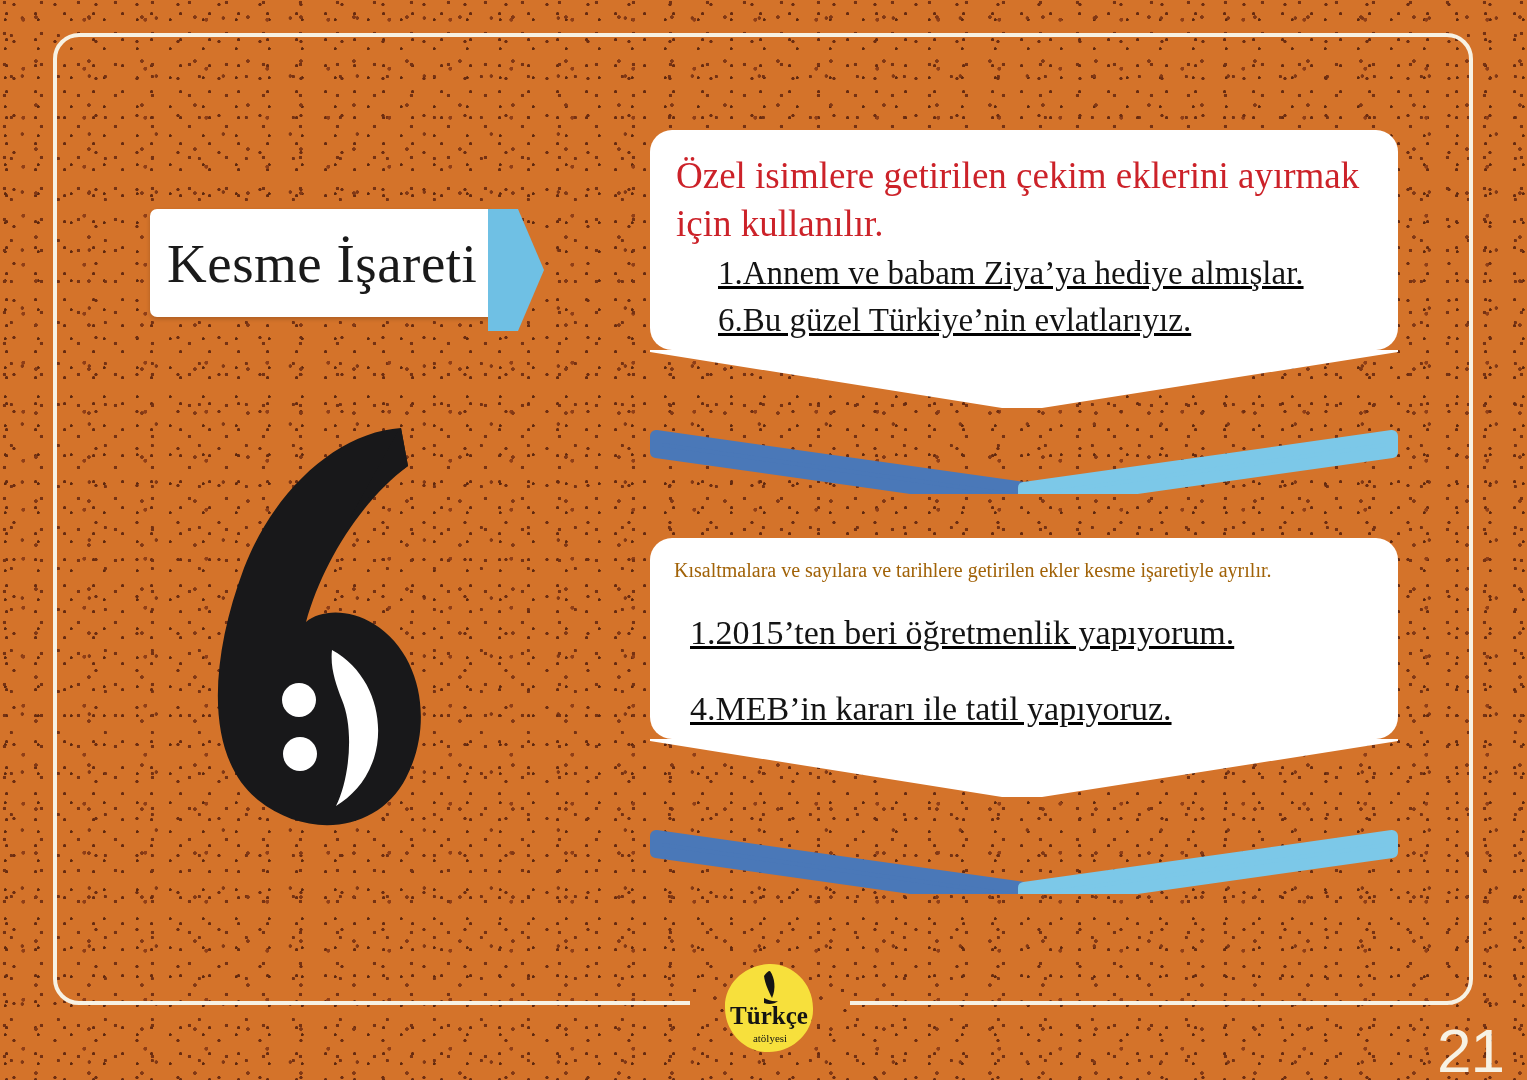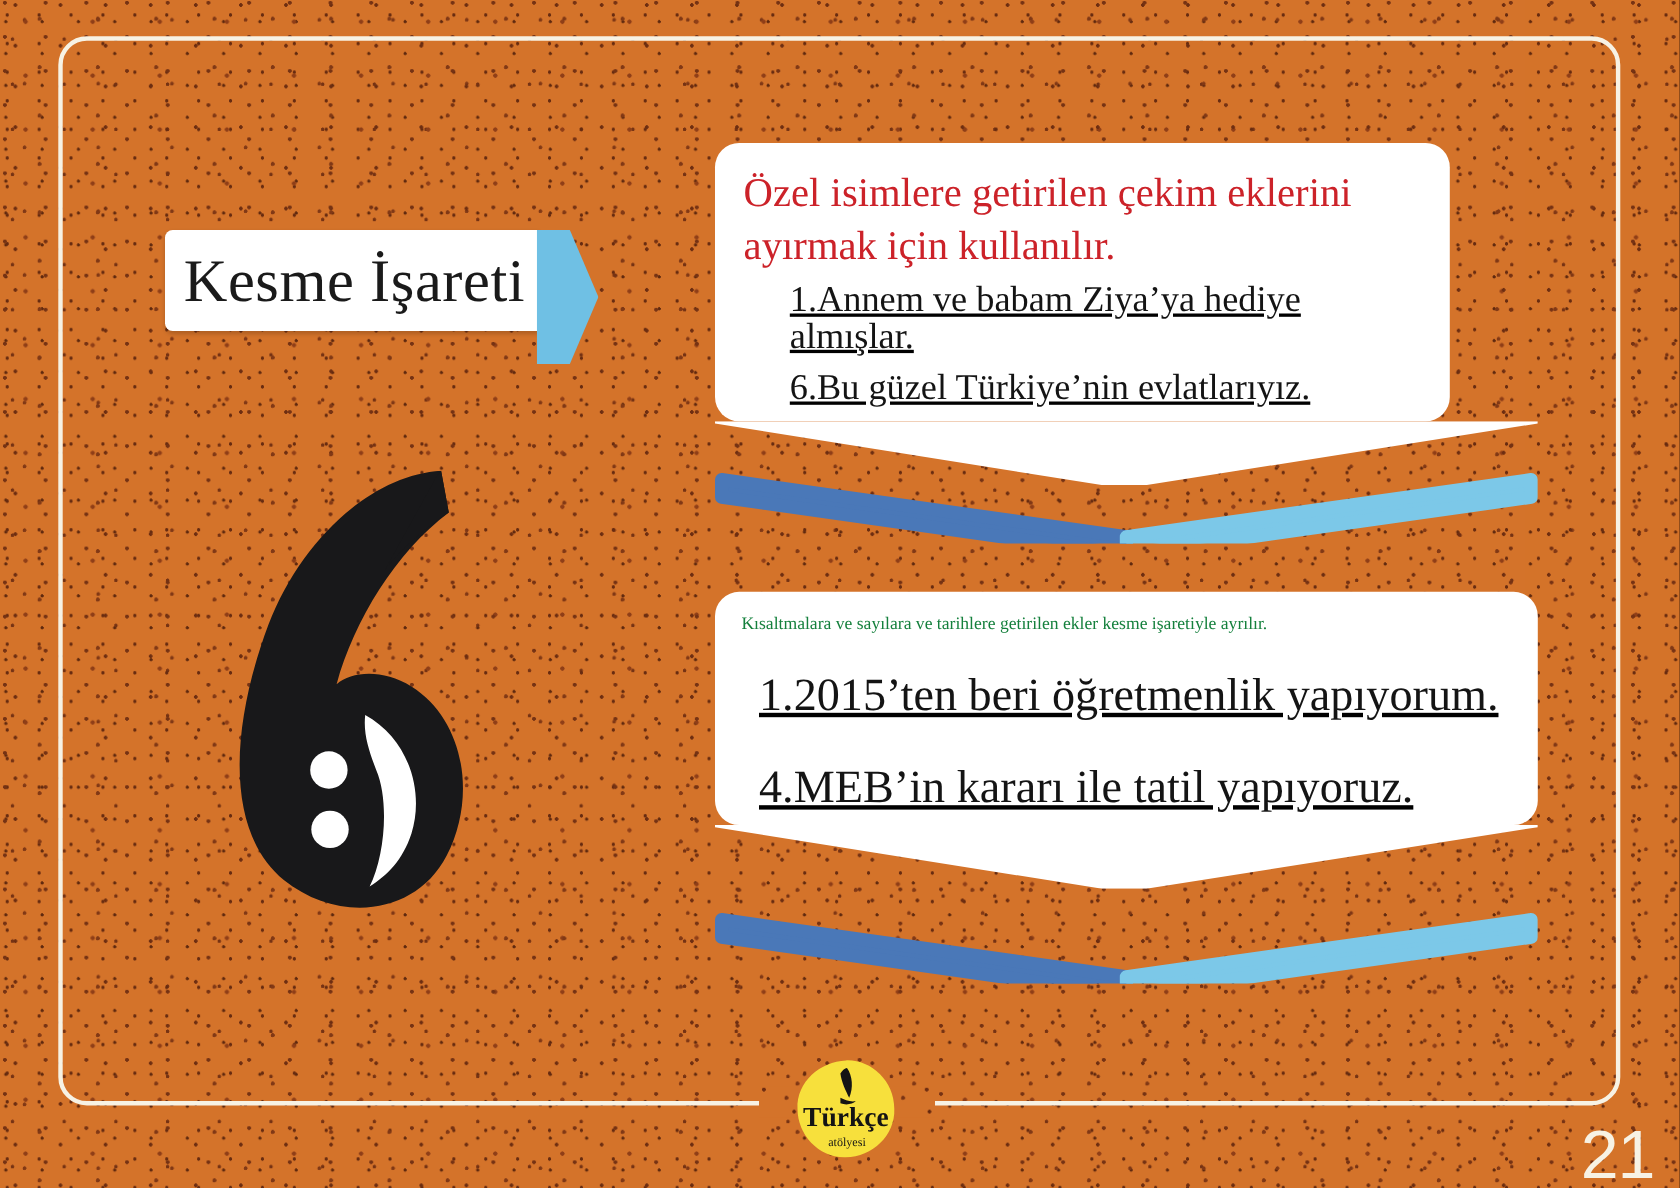--- a/index.html
+++ b/index.html
@@ -56,21 +56,21 @@
       radial-gradient(circle at 47% 23%, #7a3414 1.6px, transparent 2.1px),
       radial-gradient(circle at 78% 61%, #65280f 1.4px, transparent 1.9px),
       radial-gradient(circle at 30% 77%, #8a3a16 1.7px, transparent 2.2px);
     background-size:37px 31px, 53px 44px, 41px 37px, 61px 49px;
   }
 
   
   .title-label{
     position:absolute;
     left:150px; top:209px;
-    width:340px; height:92px;
+    width:340px; height:108px;
     background:#ffffff;
     border-radius:7px 0 0 7px;
     display:flex; align-items:center;
     box-shadow:0 2px 4px rgba(0,0,0,.18);
   }
   .title-label-text{
     font-size:55px;
     color:#1a1a1a;
     padding-left:17px;
     letter-spacing:.5px;
@@ -92,47 +92,47 @@
   
   .card{ position:absolute; }
   .card-body{
     position:relative;
     background:#ffffff;
     border-radius:22px;
   }
   .card-notch{ display:block; }
   .ribbon{ position:absolute; }
 
-  .card1{ left:650px; top:130px; width:668px; }
+  .card1{ left:650px; top:130px; width:748px; }
   .card1 .card-body{ padding:22px 26px 6px 26px; }
   .card2{ left:650px; top:538px; width:748px; }
   .card2 .card-body{ padding:20px 24px 4px 24px; }
 
   .heading-lg{
     color:#cc2229;
     font-size:37px;
     line-height:1.30;
     margin-bottom:2px;
   }
   .heading-sm{
-    color:#15803d;
-    font-size:16px;
+    color:#a16207;
+    font-size:20px;
     line-height:1.25;
     margin-bottom:4px;
     white-space:nowrap;
   }
   .ex-list{ list-style:none;text-decoration:underline; }
   .ex-item{
     color:#141414;
     font-size:33px;
     line-height:1.0;
     padding:7px 0 7px 0;
   }
   .card1 .ex-item{ padding-left:42px; }
-  .card2 .ex-item{ font-size:42px; padding-left:16px; padding-top:9px; padding-bottom:9px;margin-top:24px; }
+  .card2 .ex-item{ font-size:34px; padding-left:16px; padding-top:9px; padding-bottom:9px;margin-top:24px; }
 
   
   .logo{
     position:absolute;
     left:723px; top:962px;
     width:92px; height:92px;
   }
   
   .page-no{
     position:absolute;

